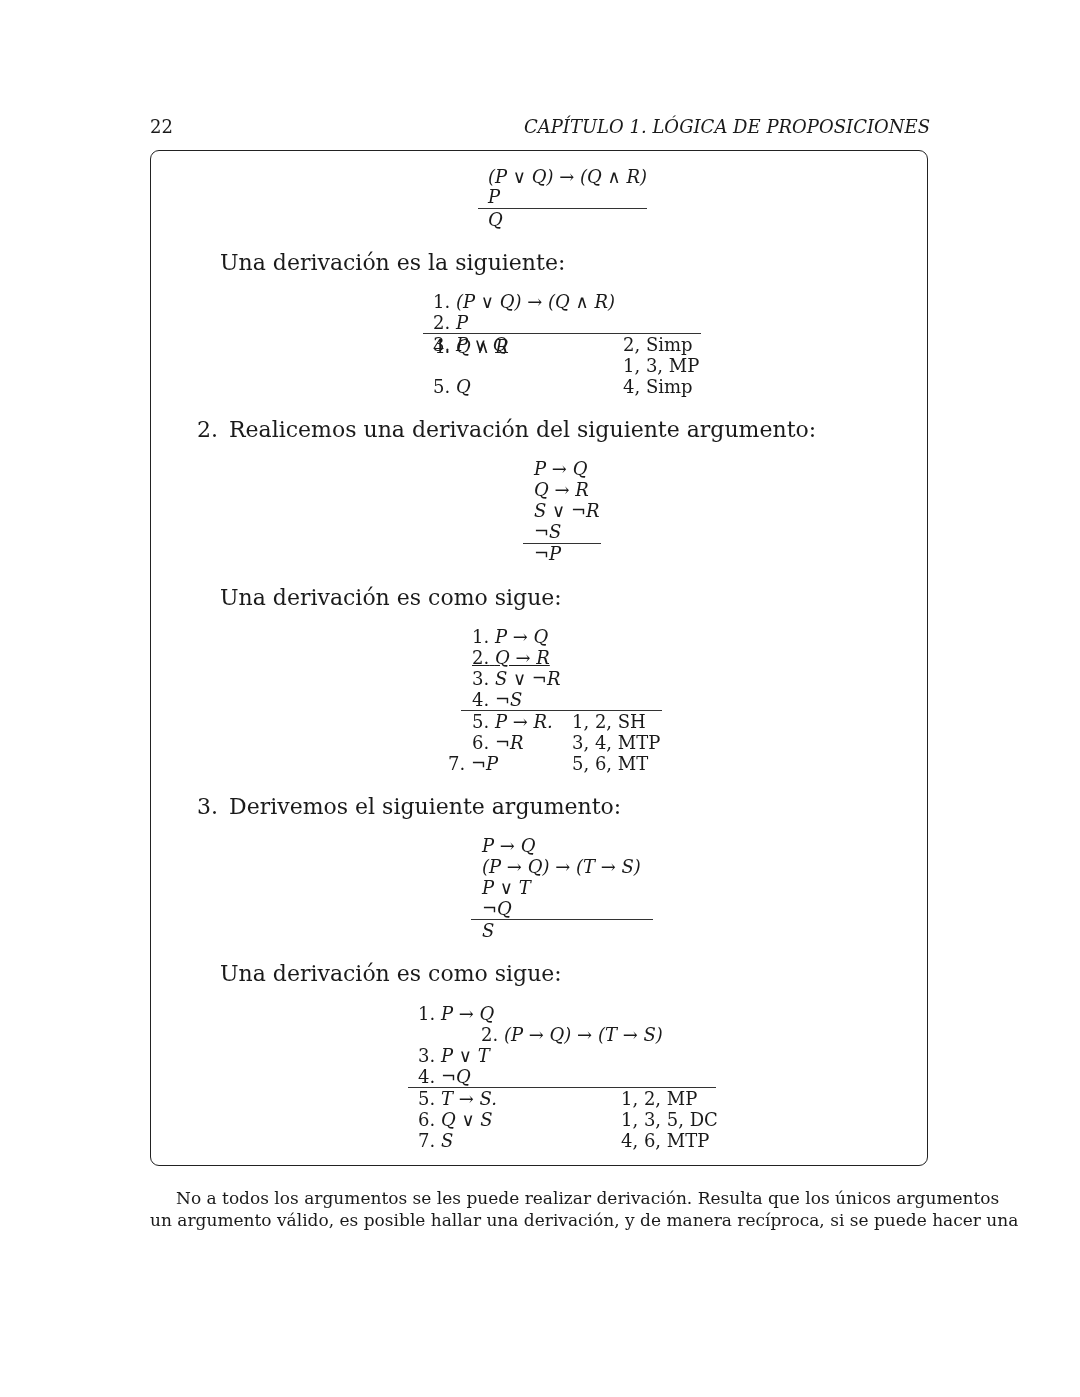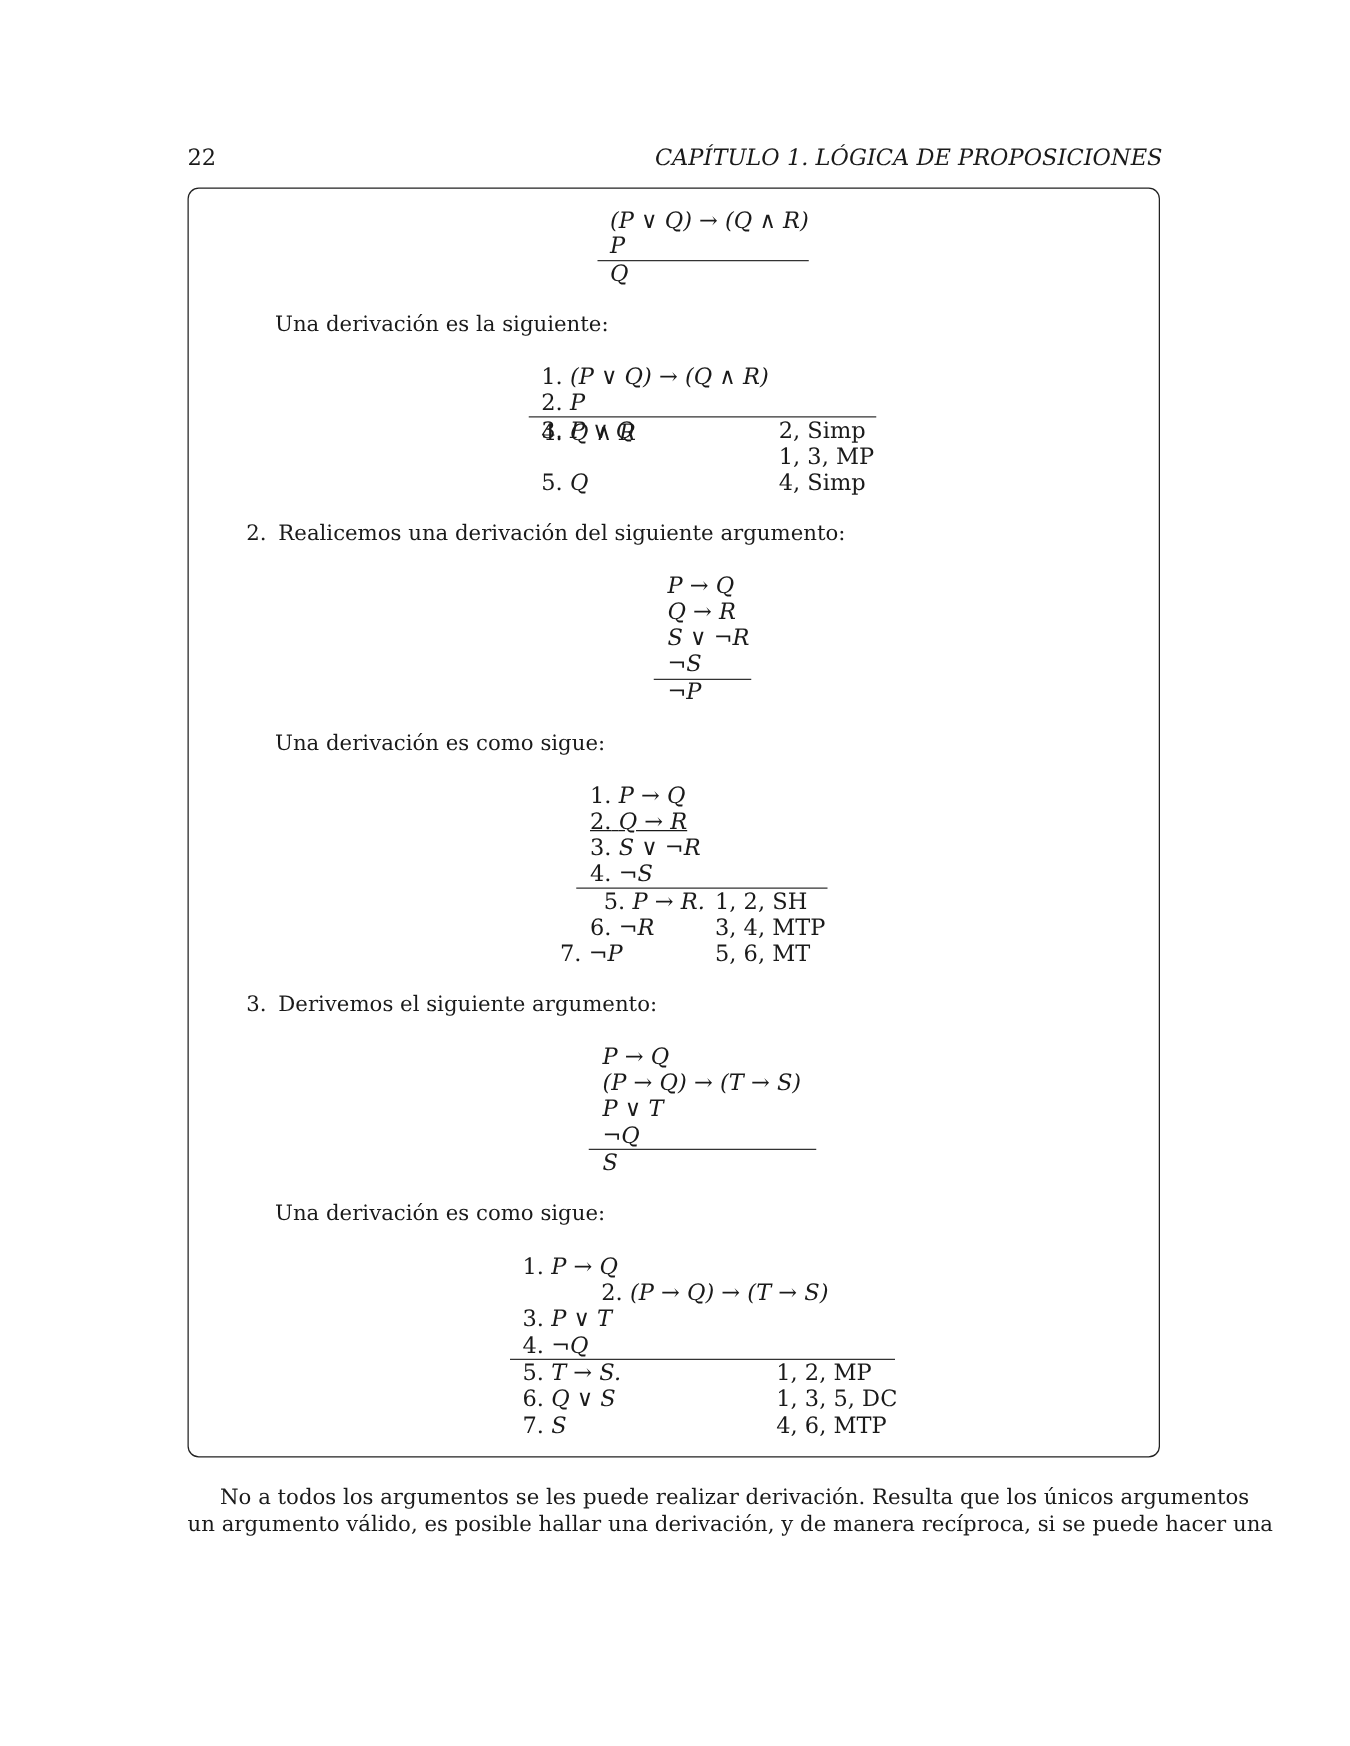--- a/index.html
+++ b/index.html
@@ -13,21 +13,21 @@
   .page-number { position: absolute; left: 0; top: 0; font-size: 18px; }
   .running-head { position: absolute; right: 0; top: 0; font-size: 18px; font-style: italic; }
   .box {
     position: absolute; left: 150px; top: 150px; width: 778px; height: 1016px;
     border: 1.6px solid #222; border-radius: 9px; box-sizing: border-box;
   }
   .abs { position: absolute; }
   .line { font-size: 18px; line-height: 21px; white-space: nowrap; }
   .m { font-style: italic; }
   .rule { position: absolute; height: 0; border-top: 1.2px solid #333; }
-  .para { position: absolute; font-size: 17px; white-space: nowrap; }
+  .para { position: absolute; font-size: 22px; white-space: nowrap; }
   .footer-para { position: absolute; left: 150px; top: 1188px; width: 780px; font-size: 17px; line-height: 21.5px; text-align: justify; }
   .footer-para span { display: block; white-space: nowrap; }
   .just { text-align: justify; text-align-last: justify; }
   .indent { text-indent: 26px; }
 </style>
 </head>
 <body>
 
 <div class="page-header">
   <span class="page-number">22</span>
@@ -99,21 +99,21 @@
   </div>
   <div class="abs line" style="left:472px; top:668px;">
     <span>3.</span>
     <span class="m">S ∨ ¬R</span>
   </div>
   <div class="abs line" style="left:472px; top:689px;">
     <span>4.</span>
     <span class="m">¬S</span>
   </div>
   <div class="rule" style="left:461px; top:710px; width:201px;"></div>
-  <div class="abs line" style="left:472px; top:711px;margin-left:11px;">
+  <div class="abs line" style="left:472px; top:711px;">
     <span>5.</span>
     <span class="m">P → R.</span>
   </div>
   <div class="abs line" style="left:572px; top:711px;">1, 2, SH</div>
   <div class="abs line" style="left:472px; top:732px;">
     <span>6.</span>
     <span class="m">¬R</span>
   </div>
   <div class="abs line" style="left:572px; top:732px;">3, 4, MTP</div>
   <div class="abs line" style="left:448px; top:753px;">

